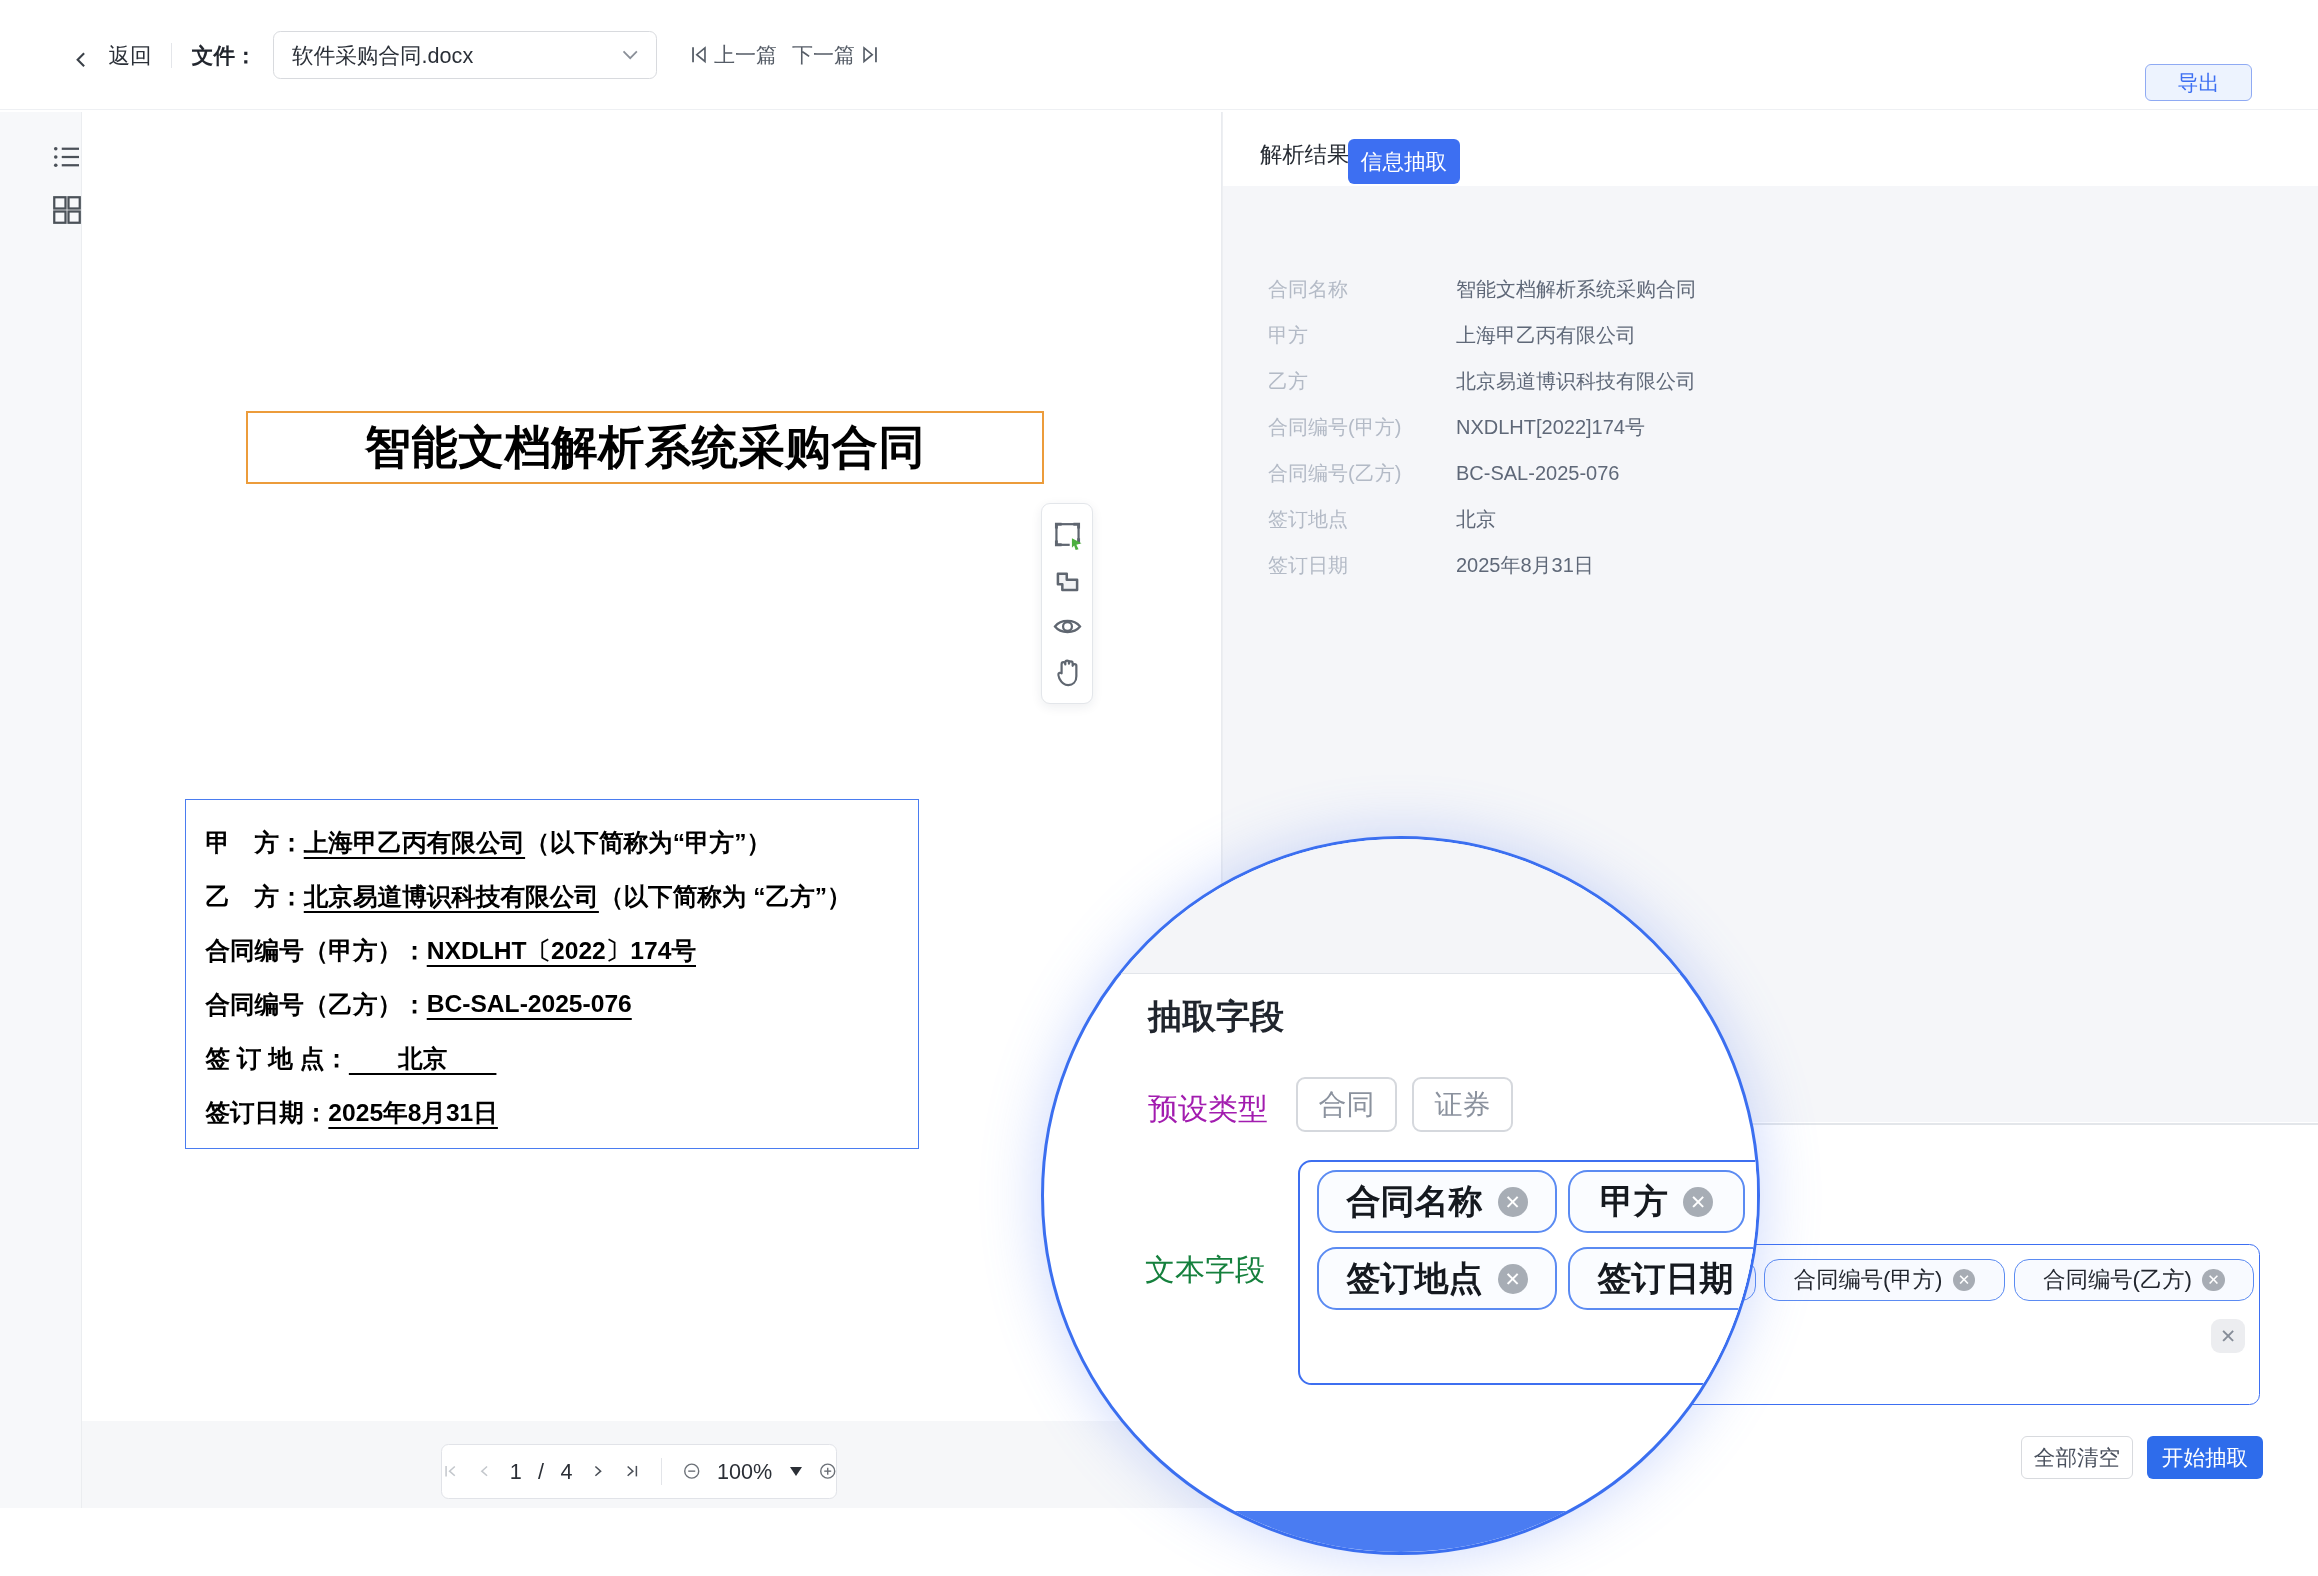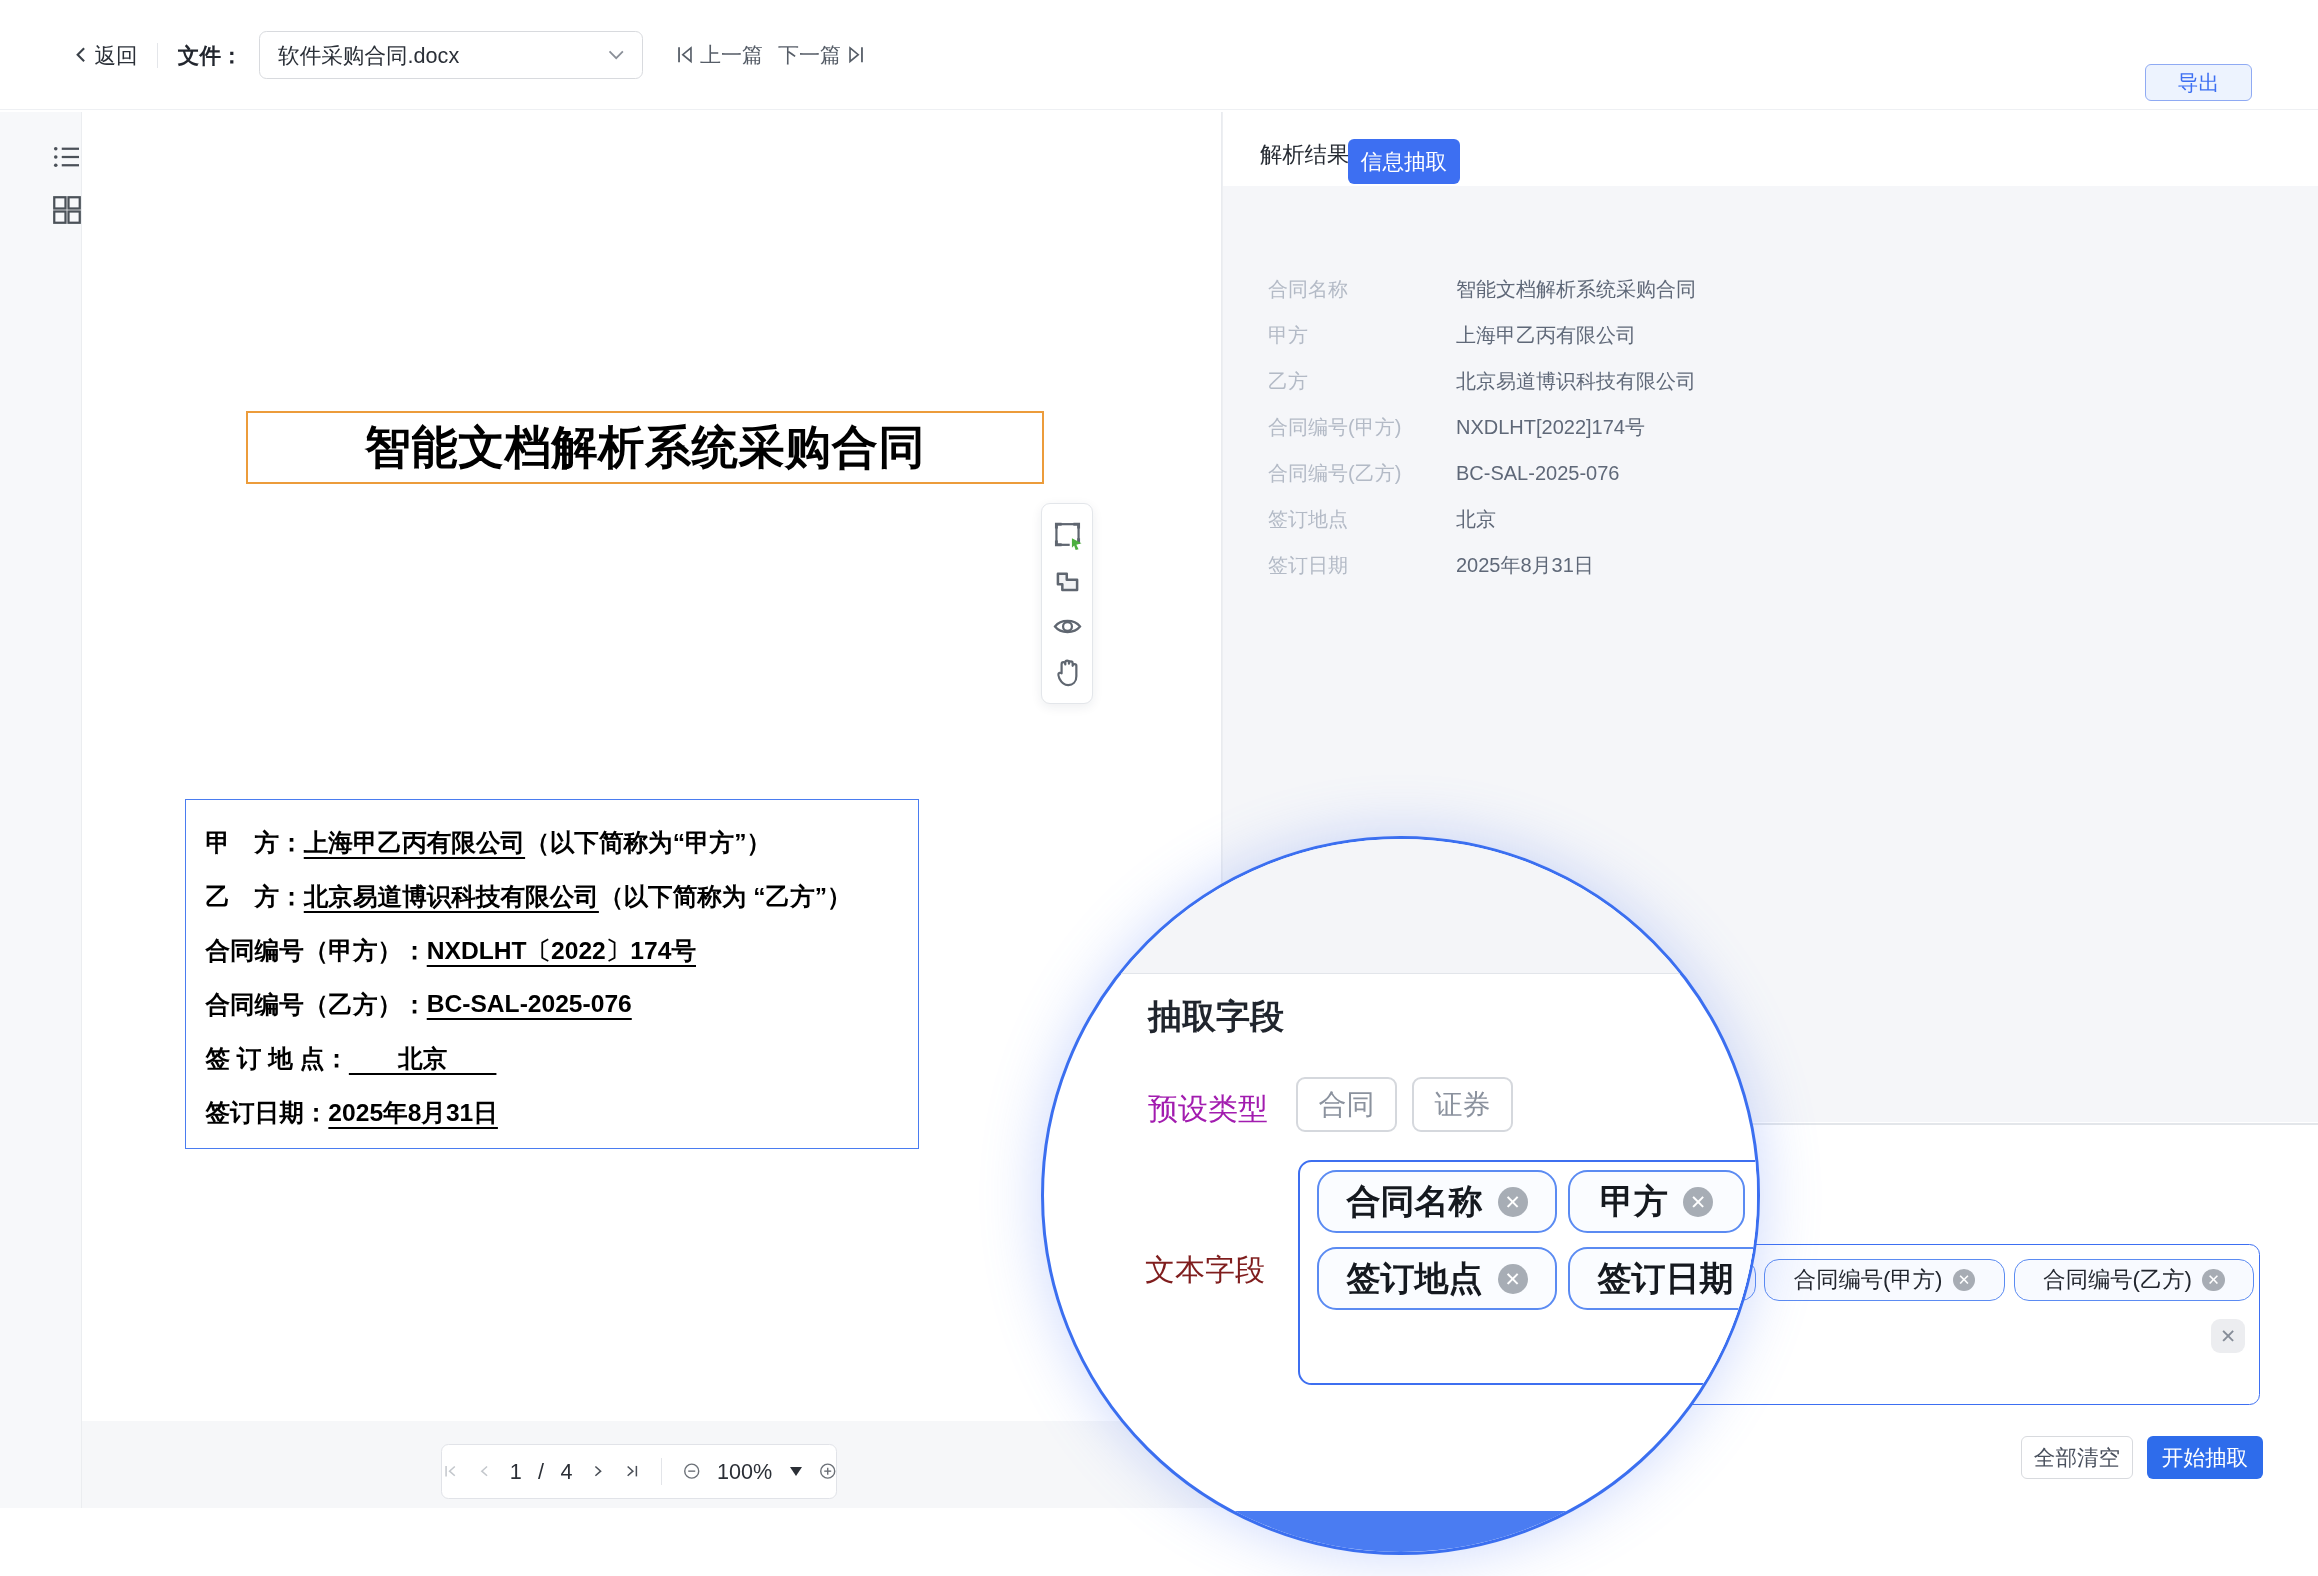--- a/index.html
+++ b/index.html
@@ -3,21 +3,21 @@
 <meta charset="utf-8">
 <style>
   * { margin:0; padding:0; box-sizing:border-box; }
   html,body { background:#ffffff; }
   body { font-family:"Liberation Sans","DejaVu Sans",sans-serif; }
   #screen { position:relative; width:2319px; height:1577px; background:#fff; overflow:hidden; }
 
   
   #topbar { position:absolute; left:0; top:0; width:2319px; height:110px; background:#fff; border-bottom:1.5px solid #eef0f3; }
   .tb-left { position:absolute; left:72px; top:0; height:110px; display:flex; align-items:center; }
-  .back { display:flex; align-items:center; gap:3px; cursor:pointer; }
+  .back { display:flex; align-items:flex-end; gap:17px; cursor:pointer; }
   .back-chev { width:19.4px; height:19.4px; }
   .back-label { font-size:21.6px; color:#2b3038; }
   .tb-divider { width:1.5px; height:25px; background:#e4e6ea; margin:0 19.4px; }
   .file-label { font-size:21.6px; font-weight:700; color:#22262e; margin-right:16.4px; }
   .file-select { width:384px; height:48px; border:1.5px solid #d8dade; border-radius:7.4px; display:flex; align-items:center; justify-content:space-between; padding:0 18px; background:#fff; }
   .file-select span { font-size:21.6px; color:#2a2f37; }
   .nav-group { display:flex; gap:15px; margin-left:33px; color:#5a616b; }
   .nav-group .nav-item { display:flex; align-items:center; gap:6px; font-size:21px; color:#565d67; cursor:pointer; }
   .export-btn { position:absolute; right:67px; top:64px; width:107px; height:37px; background:#edf3fe; border:1.5px solid #8faaf3; border-radius:6px; color:#3D6FF2; font-size:21px; display:flex; align-items:center; justify-content:center; cursor:pointer; }
 
@@ -71,21 +71,21 @@
 
   
   #magcircle { position:absolute; left:1041px; top:836px; width:719px; height:719px; background:#fff; border:3.7px solid #3B6FF0; border-radius:50%; overflow:hidden; box-shadow:0 0 60px rgba(95,135,245,.32); z-index:50; }
   .mag-graytop { position:absolute; left:0; top:0; width:719px; height:135px; background:#f4f5f8; border-bottom:1.5px solid #e2e5ea; }
   .mag-heading { position:absolute; left:104px; top:155px; font-size:34px; font-weight:700; color:#20252d; }
   .mag-preset-label { position:absolute; left:104px; top:250px; font-size:30px; color:#a21caf; }
   .mag-btn { position:absolute; top:238px; height:55px; border:2.2px solid #d5d8dd; border-radius:9px; background:#fff; display:flex; align-items:center; justify-content:center; font-size:28px; color:#8b929e; cursor:pointer; }
   .mag-btn.b1 { left:252px; width:101px; }
   .mag-btn.b2 { left:368px; width:101px; }
   .mag-input { position:absolute; left:254px; top:321px; width:804px; height:225px; border:2.2px solid #3E6FF0; border-radius:13.4px; background:#fff; }
-  .mag-text-label { position:absolute; left:101px; top:411px; font-size:30px; color:#7f1d1d; }
+  .mag-text-label { position:absolute; left:101px; top:411px; font-size:30px; color:#15803d; }
   .mag-tag { position:absolute; height:63px; border:2.2px solid #5b8bf2; border-radius:19.4px; background:#fafcff; display:flex; align-items:center; justify-content:center; gap:15px; padding:0 19.4px; }
   .mag-tag .t-label { font-size:34px; font-weight:600; color:#15191f; white-space:nowrap; }
   .mag-tag .t-close { width:30px; height:30px; border-radius:50%; background:#a7adb5; color:#fff; font-size:19.4px; line-height:30px; text-align:center; cursor:pointer; flex:0 0 auto; }
   .mag-crescent { position:absolute; left:0; top:672px; width:719px; height:52px; background:#4A7CF2; }
 
   svg { display:block; }
 </style>
 </head>
 <body>
 

